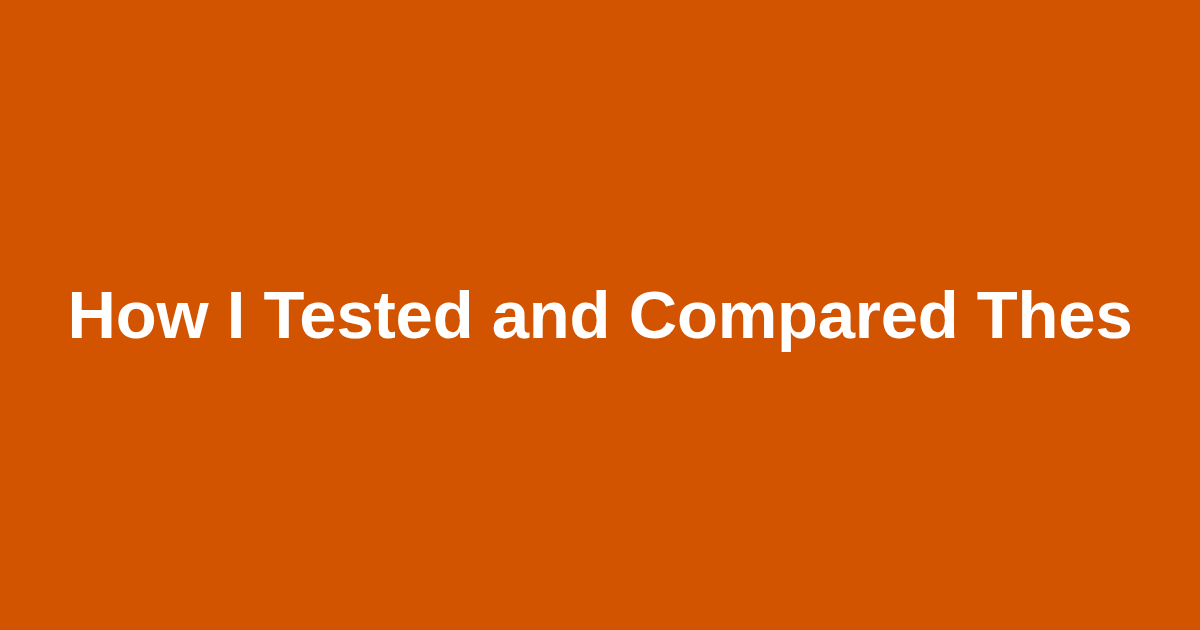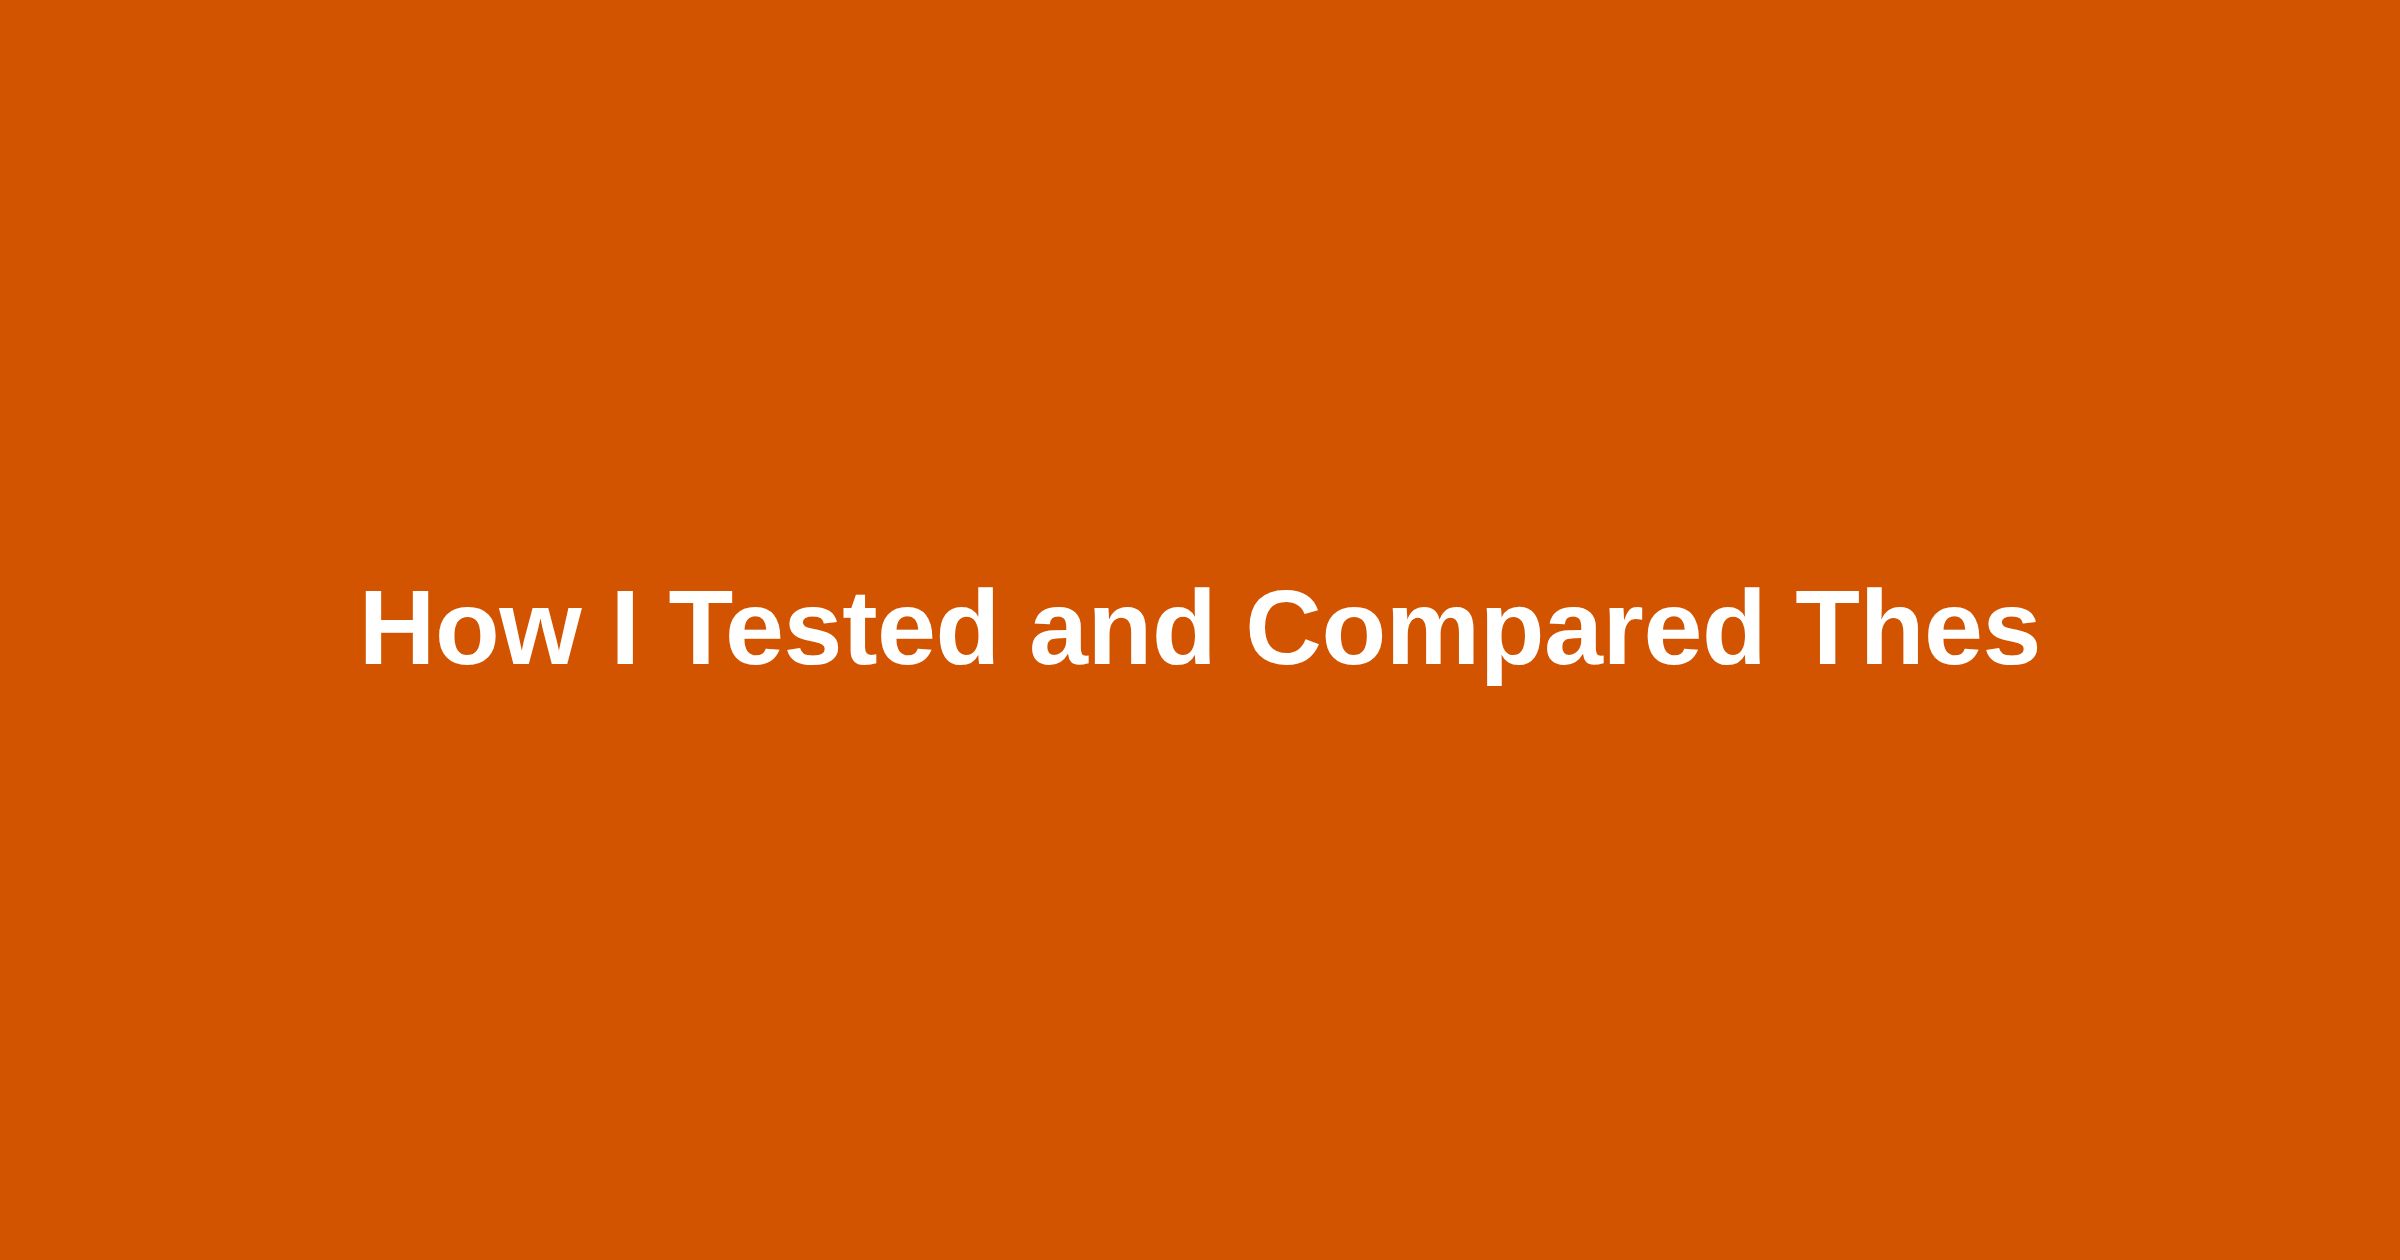--- a/index.html
+++ b/index.html
@@ -37,21 +37,21 @@
     justify-content: center;
   }
 
   
   .card-title {
     margin: 0;
     padding: 0;
     color: #ffffff;
     font-family: "Liberation Sans", "DejaVu Sans", sans-serif;
     font-weight: 700;
-    font-size: 53px;
+    font-size: 67px;
     line-height: 1.16;
     letter-spacing: -0.2px;
     text-align: center;
     white-space: nowrap;
     max-width: 1200px;
     overflow: hidden;
     -webkit-font-smoothing: antialiased;
   }
 </style>
 </head>

